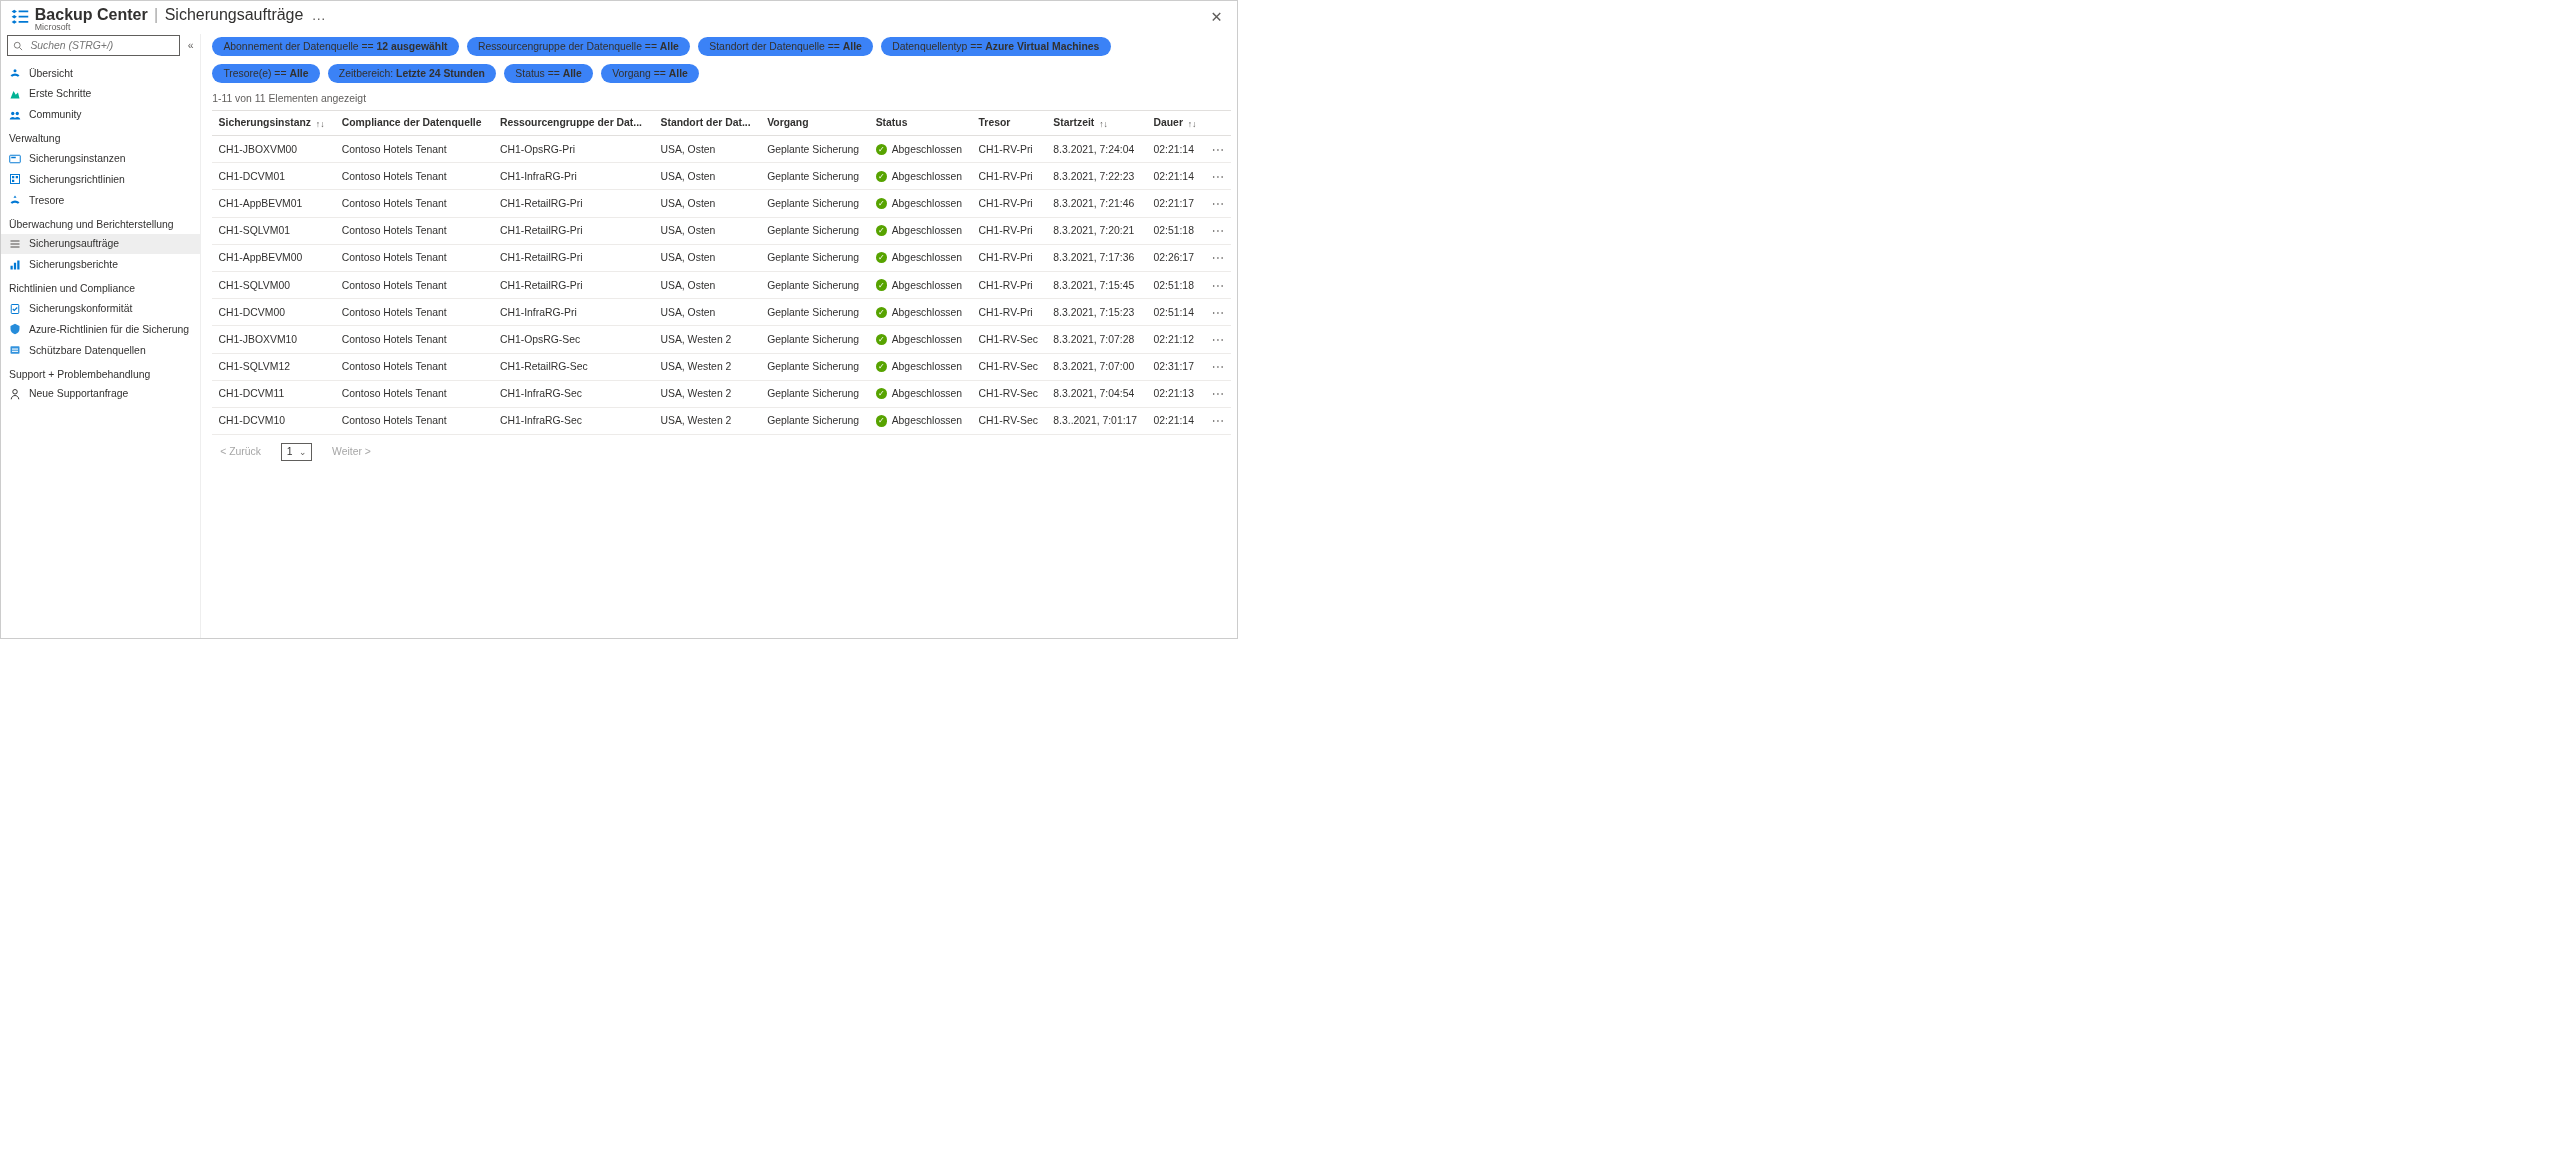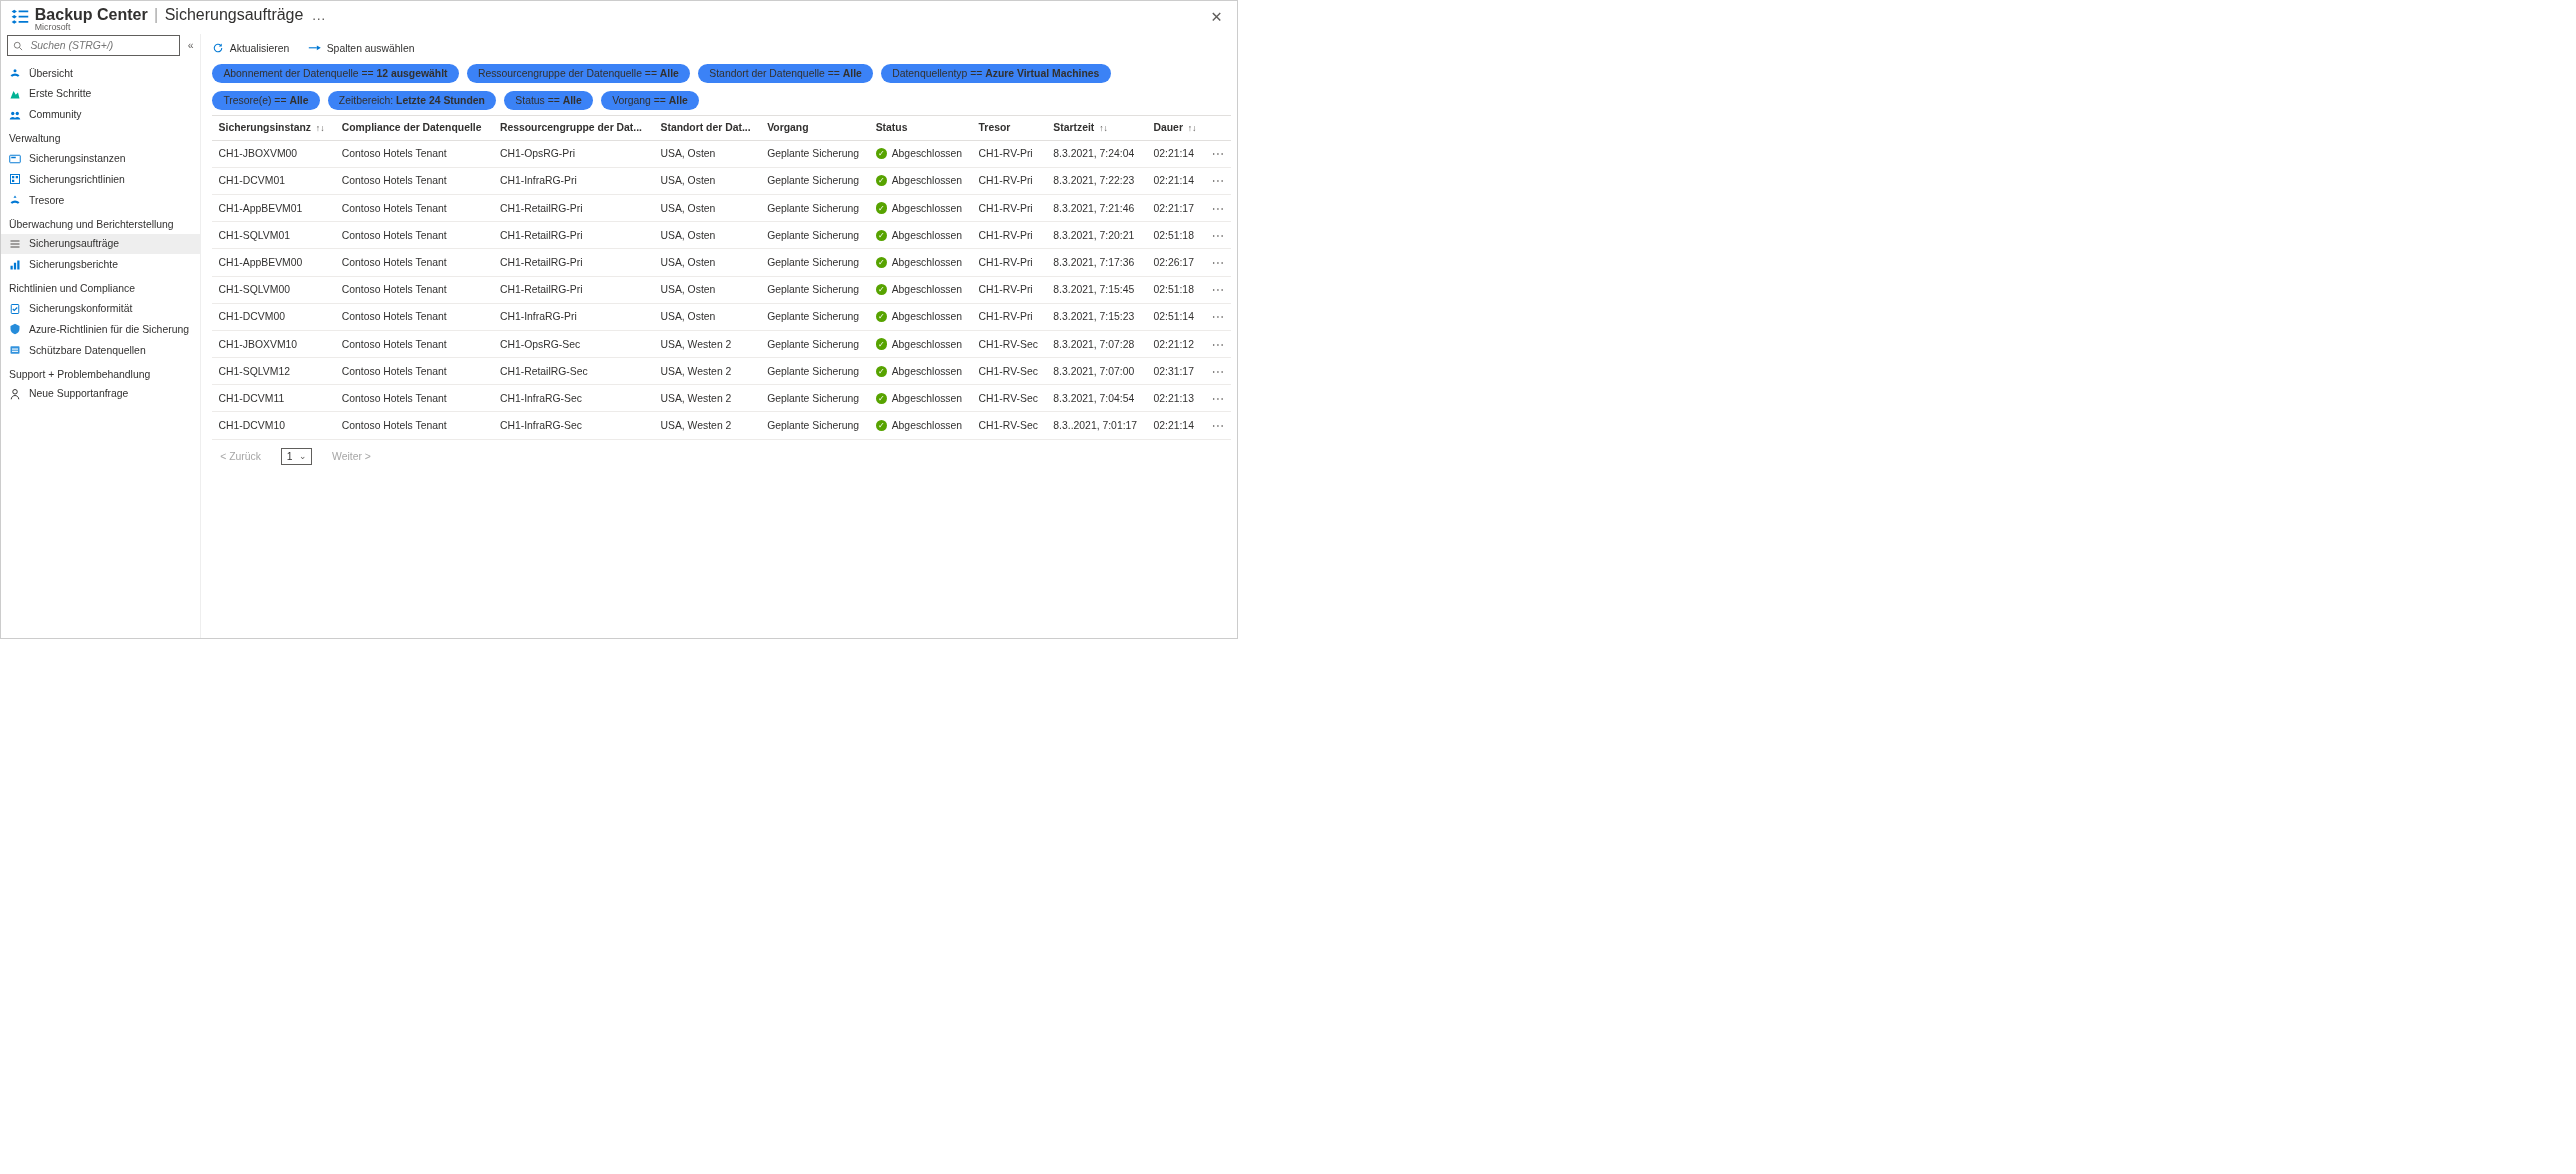--- a/index.html
+++ b/index.html
@@ -207,53 +207,34 @@
                 <circle cx="8" cy="5" r="3" fill="none" stroke="#323130" stroke-width="1.3"></circle>
                 <path d="M3 15c0-3 2.5-5 5-5s5 2 5 5" fill="none" stroke="#323130" stroke-width="1.3"></path>
               </svg>
             </span>
             <span>Neue Supportanfrage</span>
           </div>
         </div>
     </div>
 
     <div class="main">
-      <div class="toolbar">
-        <div class="tool">
-          <span class="ic ic-blue">
-            <svg width="12" height="12" viewBox="0 0 16 16">
-                <path fill="none" stroke="currentColor" stroke-width="1.4" d="M13 8a5 5 0 1 1-1.5-3.5"></path>
-                <path fill="currentColor" d="M13 2v4H9z"></path>
-              </svg>
-          </span>
-          <span>Aktualisieren</span>
-        </div>
-        <div class="tool">
-          <span class="ic ic-blue">
-            <svg width="12.8" height="9.6" viewBox="0 0 16 12">
-                <line x1="1" y1="6" x2="11" y2="6" stroke="currentColor" stroke-width="1.4"></line>
-                <path fill="currentColor" d="M11 3l5 3-5 3z"></path>
-              </svg>
-          </span>
-          <span>Spalten auswählen</span>
-        </div>
-      </div>
 
       <div class="filters" id="filters">
           <span class="pill"><span>Abonnement der Datenquelle == </span><b>12 ausgewählt</b></span>
           <span class="pill"><span>Ressourcengruppe der Datenquelle == </span><b>Alle</b></span>
           <span class="pill"><span>Standort der Datenquelle == </span><b>Alle</b></span>
           <span class="pill"><span>Datenquellentyp == </span><b>Azure Virtual Machines</b></span>
           <span class="pill"><span>Tresore(e) == </span><b>Alle</b></span>
           <span class="pill"><span>Zeitbereich: </span><b>Letzte 24 Stunden</b></span>
           <span class="pill"><span>Status == </span><b>Alle</b></span>
           <span class="pill"><span>Vorgang == </span><b>Alle</b></span>
         </div>
 
 
+      <div class="count">1-11 von 11 Elementen angezeigt</div>
 
       <div class="table-wrap">
         <table>
           <thead>
               <tr id="thead-row">
                 <th><span>Sicherungsinstanz</span><span class="sort">↑↓</span></th>
                 <th><span>Compliance der Datenquelle</span></th>
                 <th><span>Ressourcengruppe der Dat...</span></th>
                 <th><span>Standort der Dat...</span></th>
                 <th><span>Vorgang</span></th>

